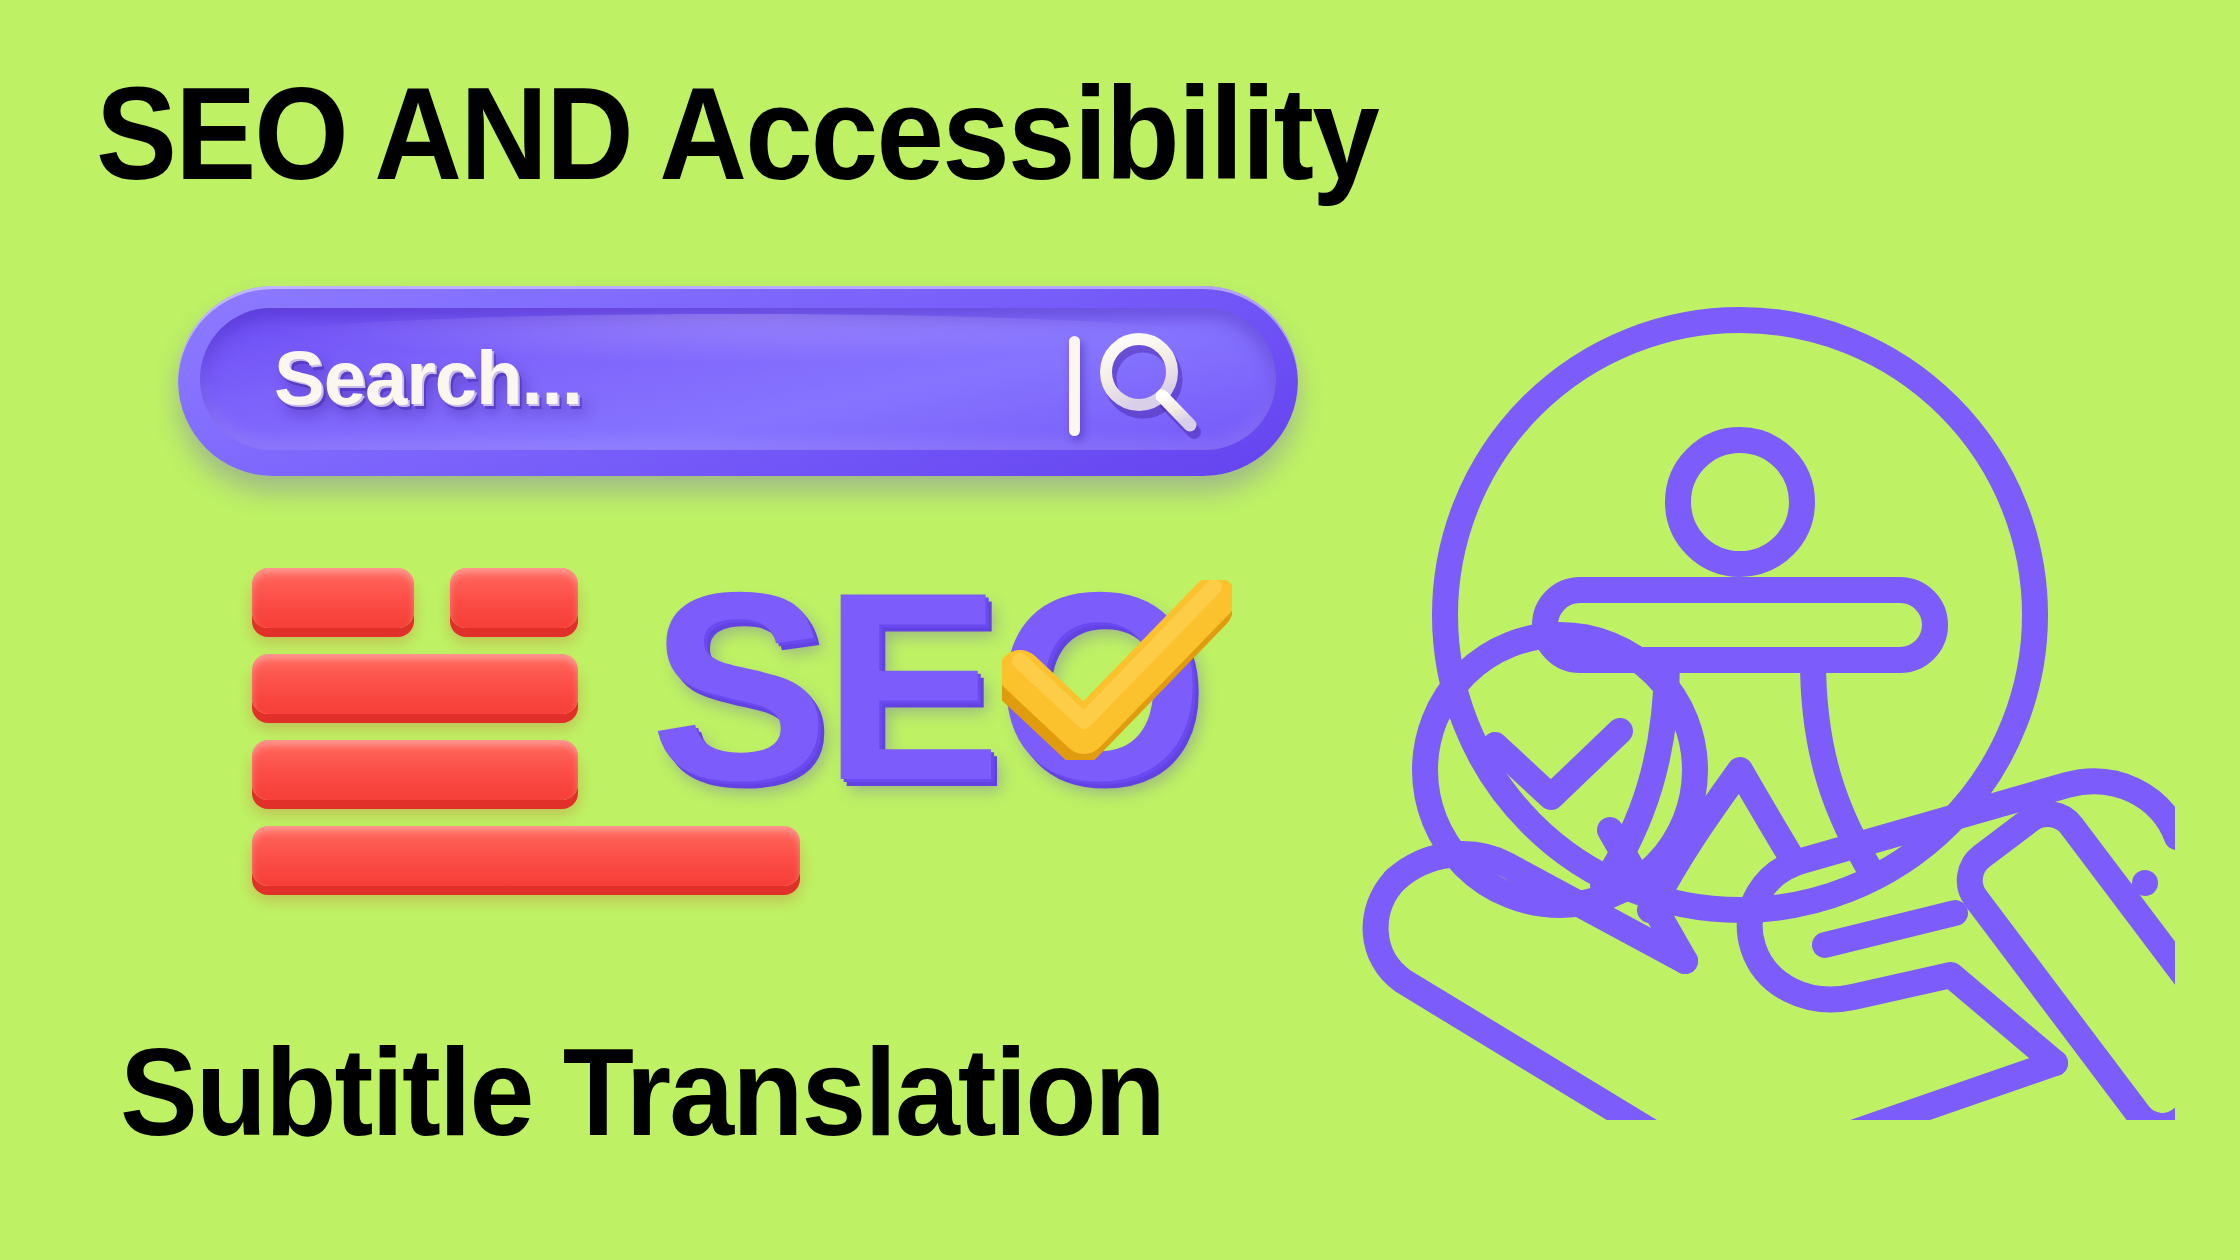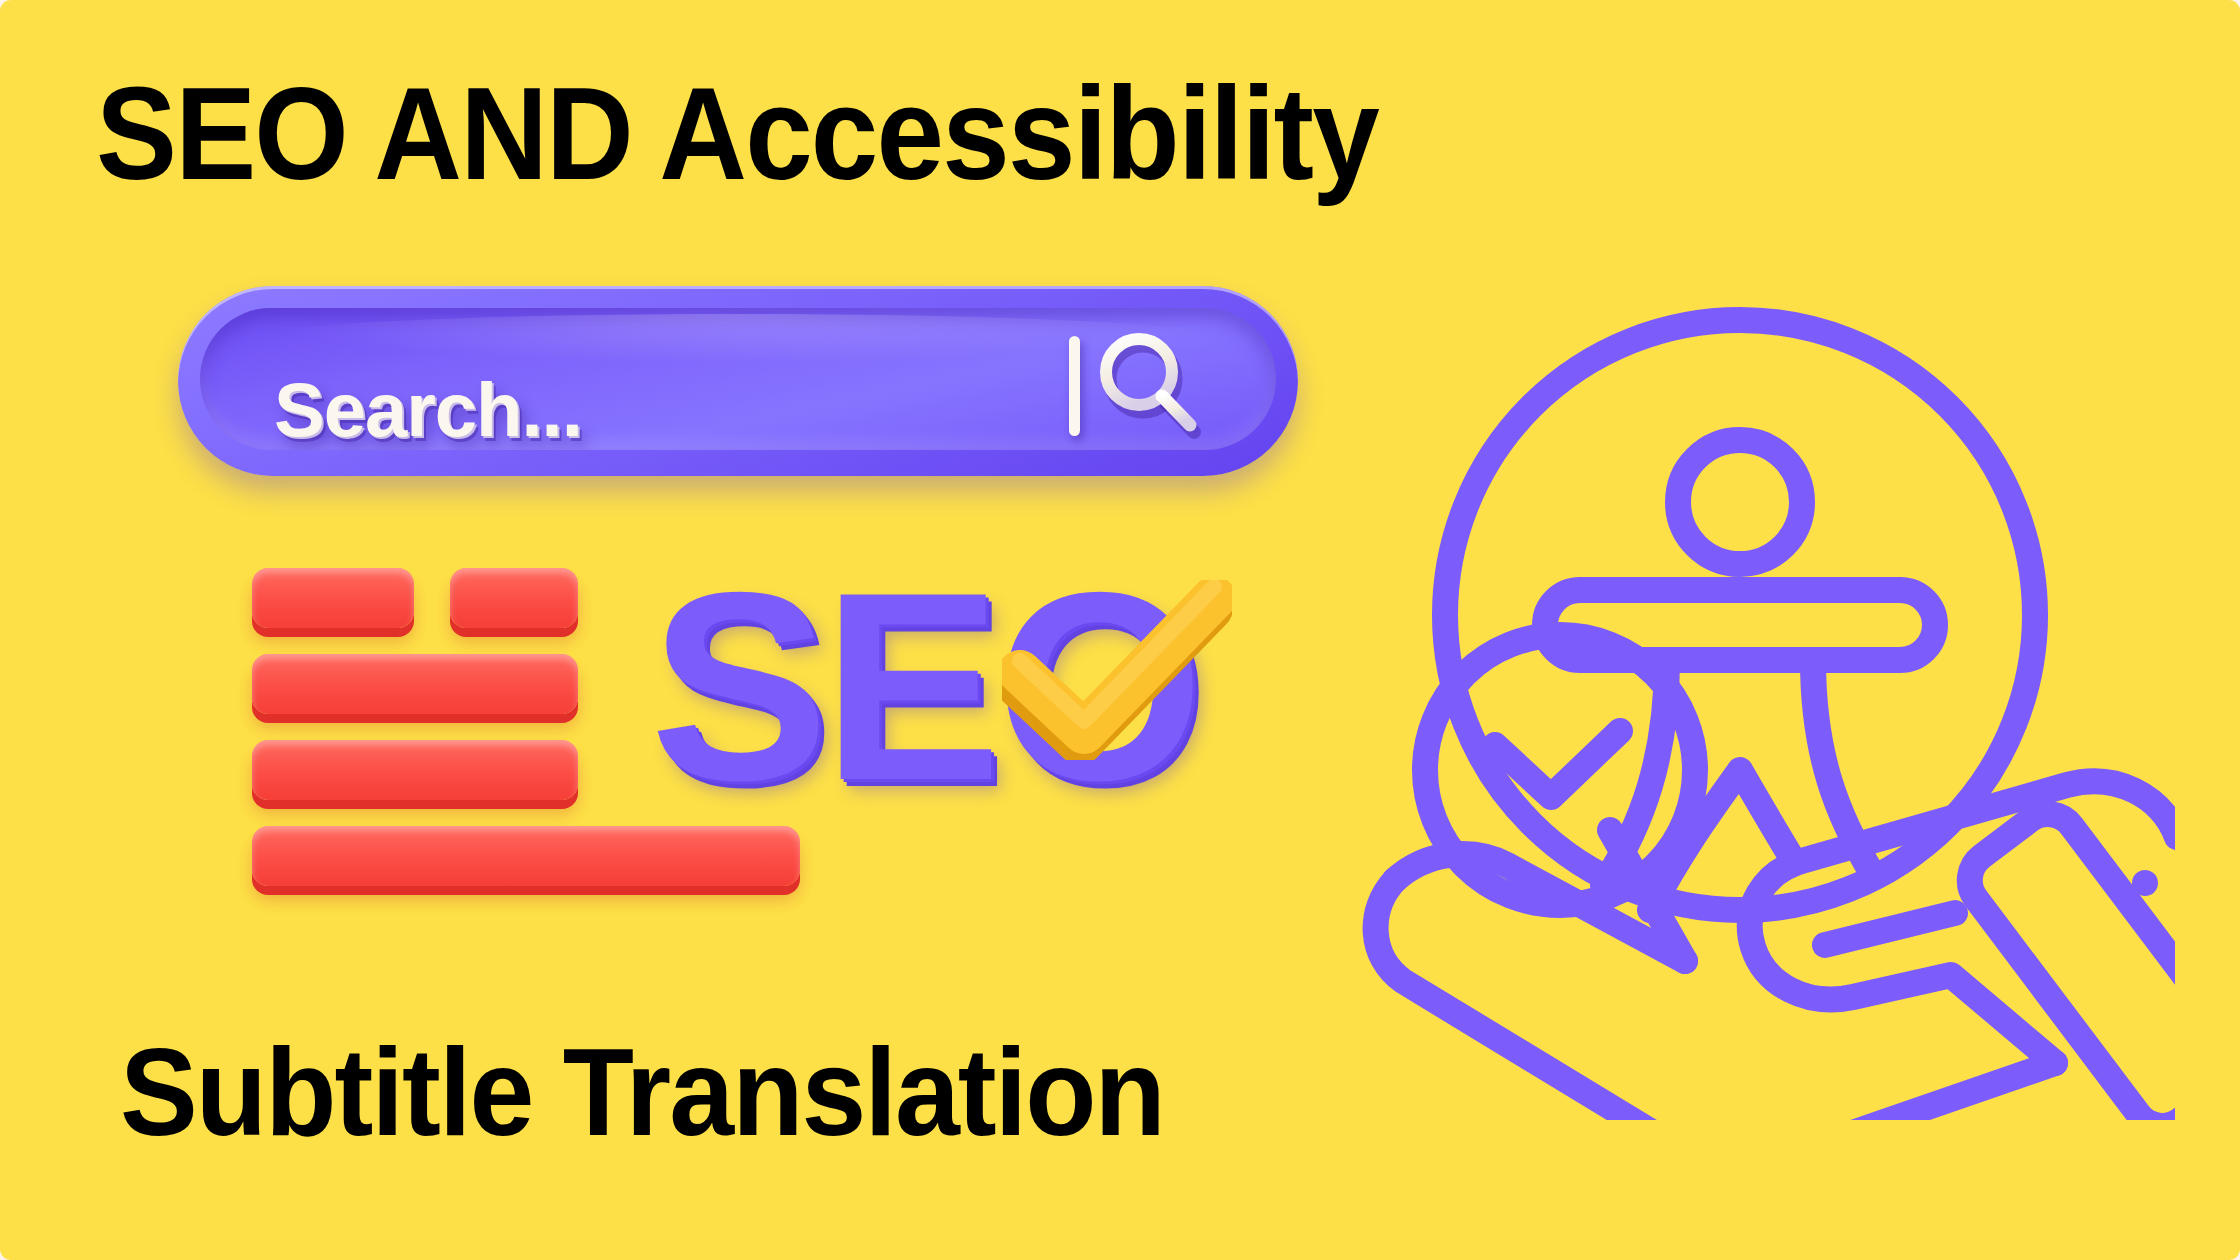--- a/index.html
+++ b/index.html
@@ -13,23 +13,22 @@
     background: #FDF4E9;
     font-family: "Liberation Sans", sans-serif;
     overflow: hidden;
     position: relative;
   }
 
   #stage {
     position: relative;
     width: 2240px;
     height: 1260px;
-    background: #fde047;
+    background: #bef264;
     overflow: hidden;
-    border-radius: 11px;
   }
 
   
   .headline {
     position: absolute;
     left: 96px;
     top: 68px;
     font-family: "Liberation Sans", sans-serif;
     font-weight: 700;
     font-size: 132px;
@@ -101,21 +100,20 @@
     font-family: "Liberation Sans", sans-serif;
     font-weight: 700;
     font-size: 76px;
     letter-spacing: -1px;
     color: #FCF7EE;
     text-shadow:
        2px 2px 0 #C9BCE8,
        4px 5px 0 rgba(70,40,170,0.50),
        7px 10px 14px rgba(50,20,140,0.40);
     white-space: nowrap;
-    margin-top: 32px;
   }
   .search-divider {
     position: absolute;
     right: 196px;
     top: 28px;
     width: 11px;
     height: 100px;
     border-radius: 6px;
     background: #FBF6EE;
     box-shadow: 3px 5px 9px rgba(50,20,140,0.40);

